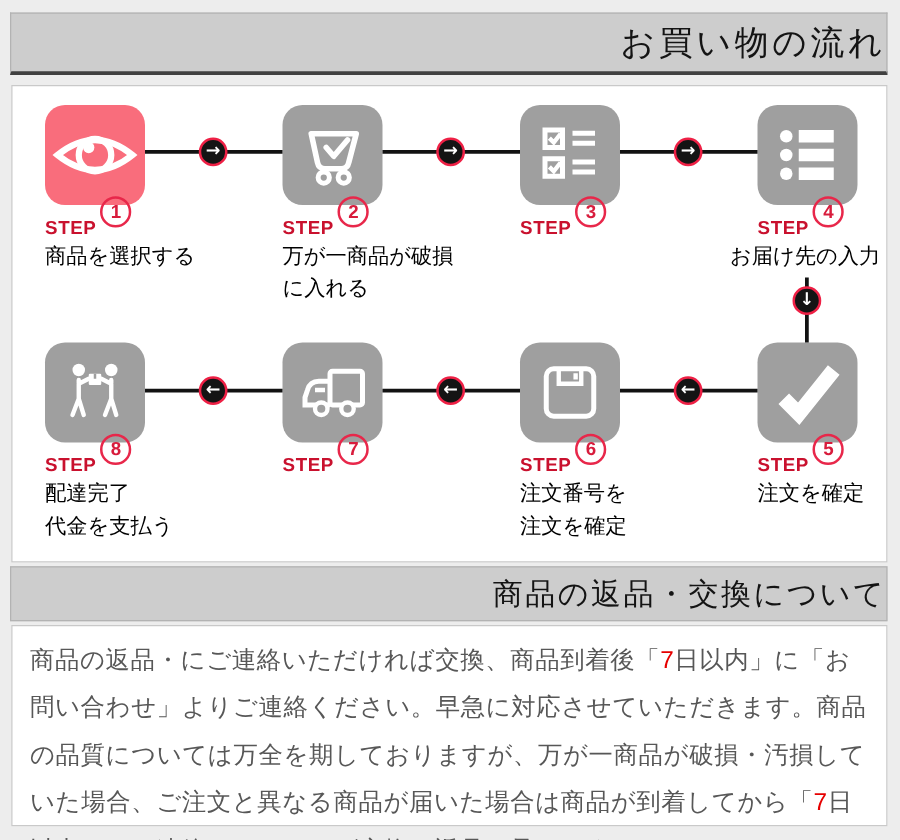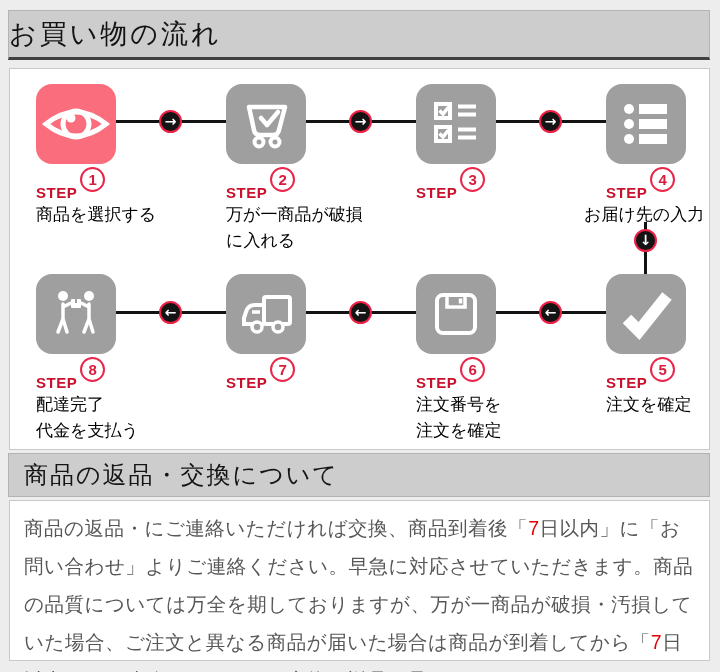--- a/index.html
+++ b/index.html
@@ -1,33 +1,33 @@
 <!DOCTYPE html>
 <html><head>
 <meta charset="utf-8">
 <style>
   html,body{margin:0;padding:0;background:#ededed;font-family:"Liberation Sans","DejaVu Sans",sans-serif;}
   #page{position:relative;width:720px;height:672px;background:#ededed;overflow:hidden;}
 
   
   .bar{position:absolute;left:8px;width:702px;background:#cdcdcd;border:1px solid #b3b3b3;box-sizing:border-box;
        font-family:"Liberation Serif","DejaVu Serif",serif;color:#141414;display:flex;align-items:center;}
-  #bar-flow{top:10px;height:50px;border-bottom:3px solid #404040;justify-content:flex-start;font-size:27px;letter-spacing:3px;}
-  #bar-returns{top:453px;height:44px;justify-content:flex-start;padding-left:15px;font-size:24px;letter-spacing:2px;}
+  #bar-flow{top:10px;height:50px;border-bottom:3px solid #404040;justify-content:flex-end;font-size:27px;letter-spacing:3px;}
+  #bar-returns{top:453px;height:44px;justify-content:flex-end;padding-left:15px;font-size:24px;letter-spacing:2px;}
 
   
   .panel{position:absolute;left:9px;width:701px;background:#ffffff;border:1px solid #c9c9c9;box-sizing:border-box;}
   #panel-flow{top:68px;height:382px;}
   #panel-returns{top:500px;height:161px;}
 
   
   .step{position:absolute;width:190px;}
   .icon-box{width:80px;height:80px;border-radius:16px;background:#9f9f9f;display:flex;align-items:center;justify-content:center;}
   .icon-box.accent{background:#f96d7c;}
-  .step-label{margin-top:10px;height:26px;display:flex;align-items:flex-end;}
+  .step-label{height:26px;display:flex;align-items:flex-end;}
   .step-word{font-size:15px;font-weight:bold;color:#c9112e;letter-spacing:0.5px;line-height:1;}
   .step-num{display:inline-flex;align-items:center;justify-content:center;width:21px;height:21px;border:2px solid #e8274a;
             border-radius:50%;color:#d81c3c;font-size:15px;font-weight:bold;margin-left:3px;transform:translateY(-8px);line-height:1;}
   .step-desc{margin-top:2px;font-size:17px;line-height:26px;color:#000000;white-space:pre-line;}
   .step-desc.shift-left{margin-left:-22px;}
 
   
   .hline,.vline{position:absolute;background:#121212;}
   .hline{height:3px;}
   .vline{width:3px;}

